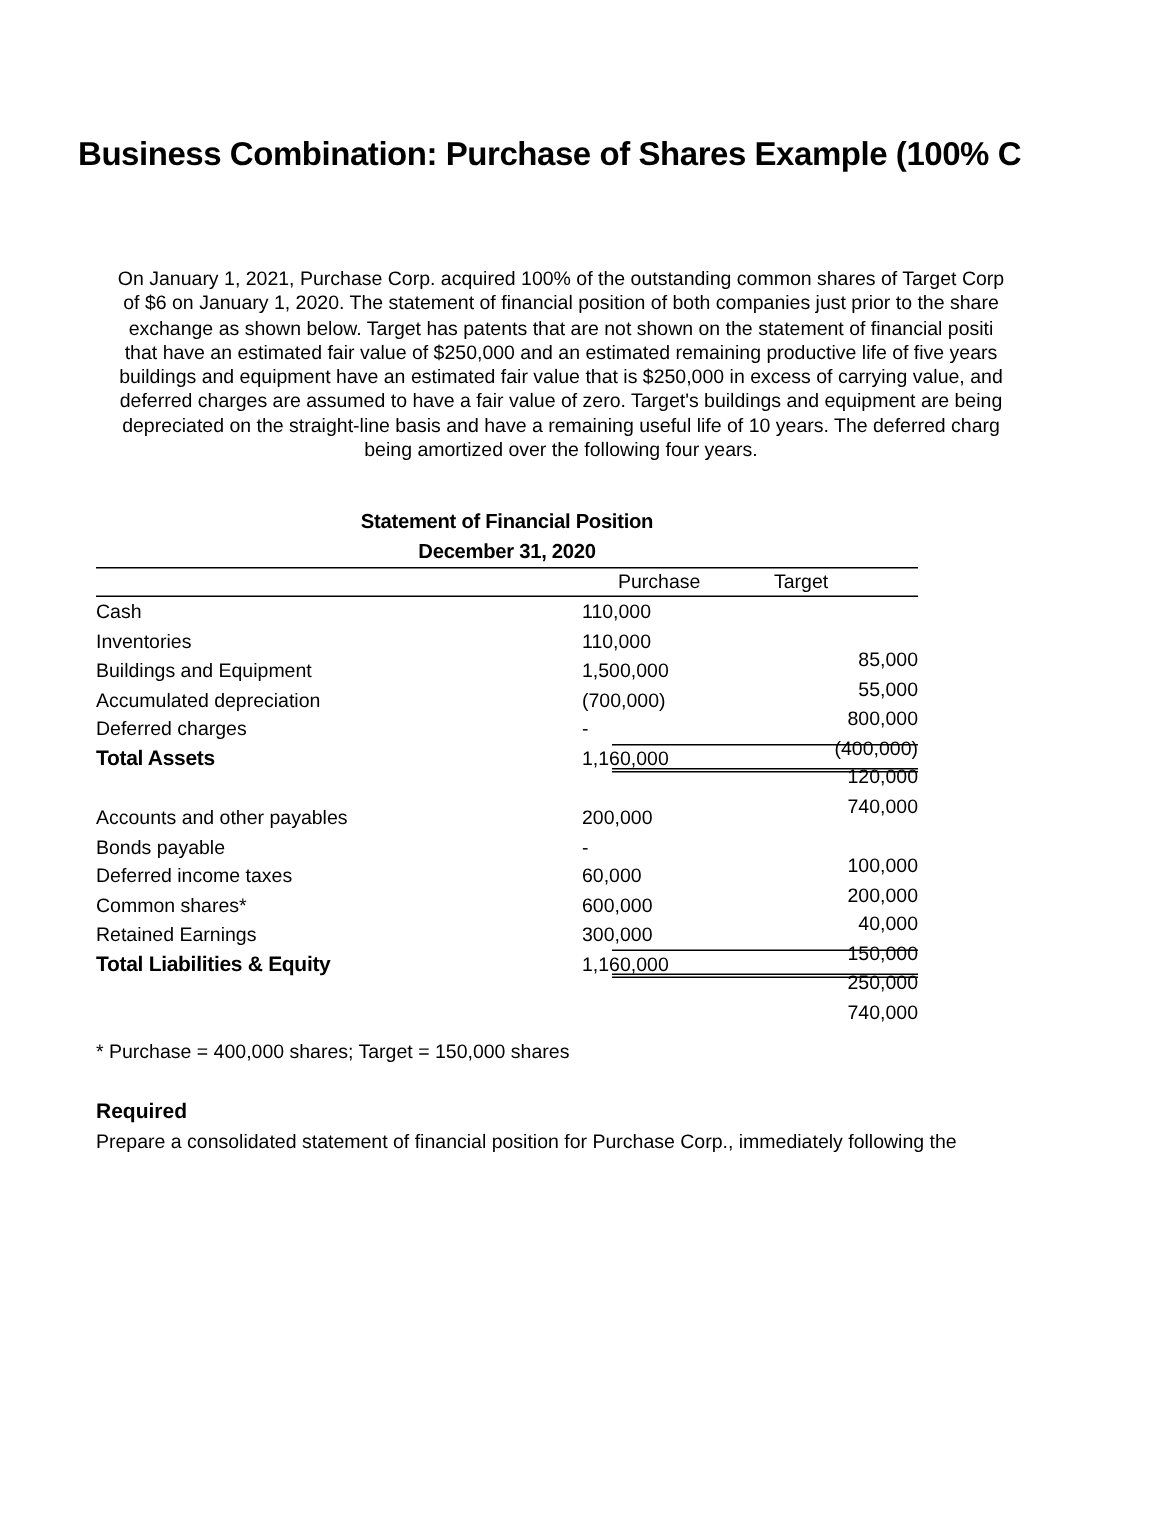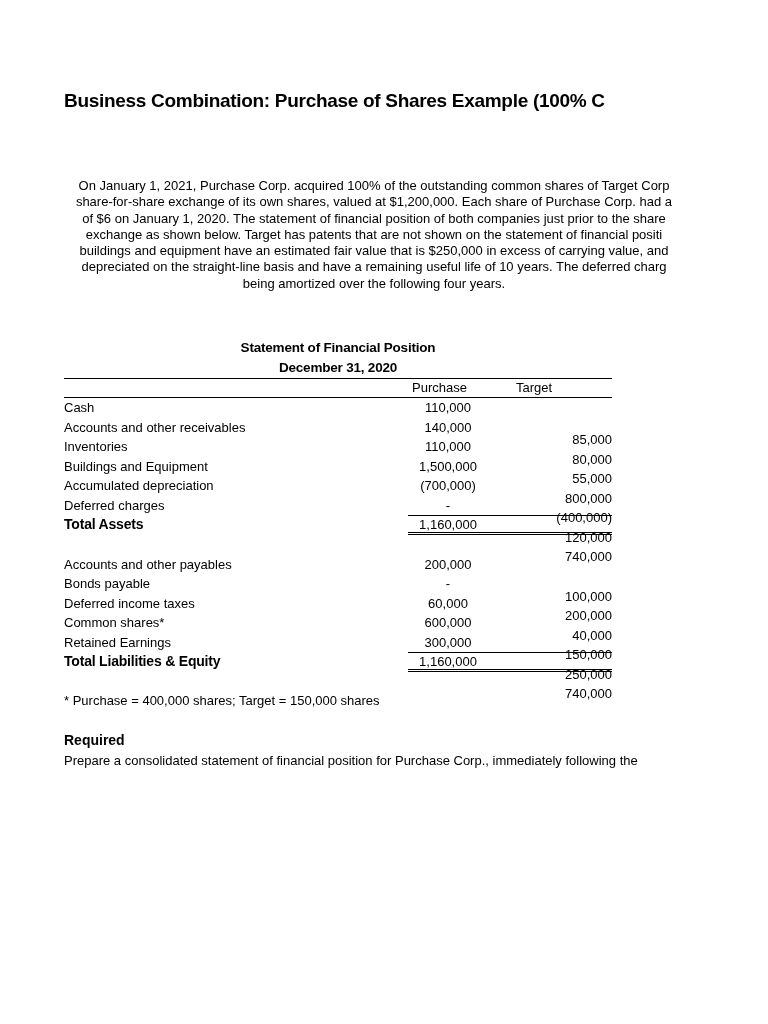--- a/index.html
+++ b/index.html
@@ -1,40 +1,40 @@
 <!DOCTYPE html>
 <html><head>
   <meta charset="utf-8">
   <style>
     html, body { margin: 0; padding: 0; background: #ffffff; }
     body {
       width: 768px; height: 1024px; position: relative; overflow: hidden;
       font-family: "Liberation Sans", sans-serif; color: #000;
     }
     .title {
-      position: absolute; left: 64px; top: 90px; width: 704px;
+      position: absolute; left: 52px; top: 90px; width: 704px;
       white-space: nowrap; overflow: hidden;
-      font-size: 19px; font-weight: bold; letter-spacing: -0.3px;
+      font-size: 22px; font-weight: bold; letter-spacing: -0.3px;
     }
     .intro {
       position: absolute; left: 64px; top: 178px; width: 620px;
       overflow: hidden; font-size: 13px; line-height: 16.3px;
     }
     .intro div { white-space: nowrap; text-align: center; }
     .stmt-head {
       position: absolute; left: 64px; width: 548px; text-align: center;
       font-size: 13.5px; font-weight: bold; letter-spacing: -0.2px;
     }
     .table {
       position: absolute; left: 64px; top: 378px; width: 548px;
       font-size: 13px;
     }
     .row { position: relative; height: 19.5px; line-height: 19.5px; }
     .row .label { position: absolute; left: 0; }
-    .row .v1 { position: absolute; right: 104px; width: 120px; text-align: center; }
+    .row .v1 { position: absolute; right: 104px; width: 120px; text-align: left; }
     .row .v2 { position: absolute; right: 0; width: 100px; text-align: right; margin-top: 32px; }
     .hdr-row { border-top: 1px solid #000; border-bottom: 1px solid #000; height: 18px; line-height: 18px; }
     .hdr-row .h1 { position: absolute; left: 348px; text-align: right; }
     .hdr-row .h2 { position: absolute; left: 452px; }
     .total-row .label { font-weight: bold; font-size: 14px; letter-spacing: -0.2px; }
     .total-lines { position: absolute; left: 344px; width: 204px; top: 0; bottom: 0;
       border-top: 1px solid #000; border-bottom: 3px double #000; }
     .gap { height: 20px; }
     .footnote {
       position: absolute; left: 64px; top: 693px; font-size: 13px;
@@ -47,46 +47,42 @@
       width: 704px; overflow: hidden;
     }
   </style>
 </head>
 <body>
 
 <div class="title">Business Combination: Purchase of Shares Example (100% C</div>
 
 <div class="intro">
   <div>On January 1, 2021, Purchase Corp. acquired 100% of the outstanding common shares of Target Corp</div>
-  <div>share-for-share exchange of its own shares, valued at $1,200,000. Each share of Purchase Corp. had a</div>
   <div>of $6 on January 1, 2020. The statement of financial position of both companies just prior to the share</div>
   <div>exchange as shown below. Target has patents that are not shown on the statement of financial positi</div>
+  <div>that have an estimated fair value of $250,000 and an estimated remaining productive life of five years</div>
   <div>buildings and equipment have an estimated fair value that is $250,000 in excess of carrying value, and</div>
+  <div>deferred charges are assumed to have a fair value of zero. Target's buildings and equipment are being</div>
   <div>depreciated on the straight-line basis and have a remaining useful life of 10 years. The deferred charg</div>
   <div>being amortized over the following four years.</div>
 </div>
 
 <div class="stmt-head" style="top:340px;">Statement of Financial Position</div>
 <div class="stmt-head" style="top:360px;">December 31, 2020</div>
 
 <div class="table">
   <div class="row hdr-row">
     <span class="h1">Purchase</span>
     <span class="h2">Target</span>
   </div>
 
   <div class="row">
     <span class="label">Cash</span>
     <span class="v1">110,000</span>
     <span class="v2">85,000</span>
-  </div>
-  <div class="row">
-    <span class="label">Accounts and other receivables</span>
-    <span class="v1">140,000</span>
-    <span class="v2">80,000</span>
   </div>
   <div class="row">
     <span class="label">Inventories</span>
     <span class="v1">110,000</span>
     <span class="v2">55,000</span>
   </div>
   <div class="row">
     <span class="label">Buildings and Equipment</span>
     <span class="v1">1,500,000</span>
     <span class="v2">800,000</span>

